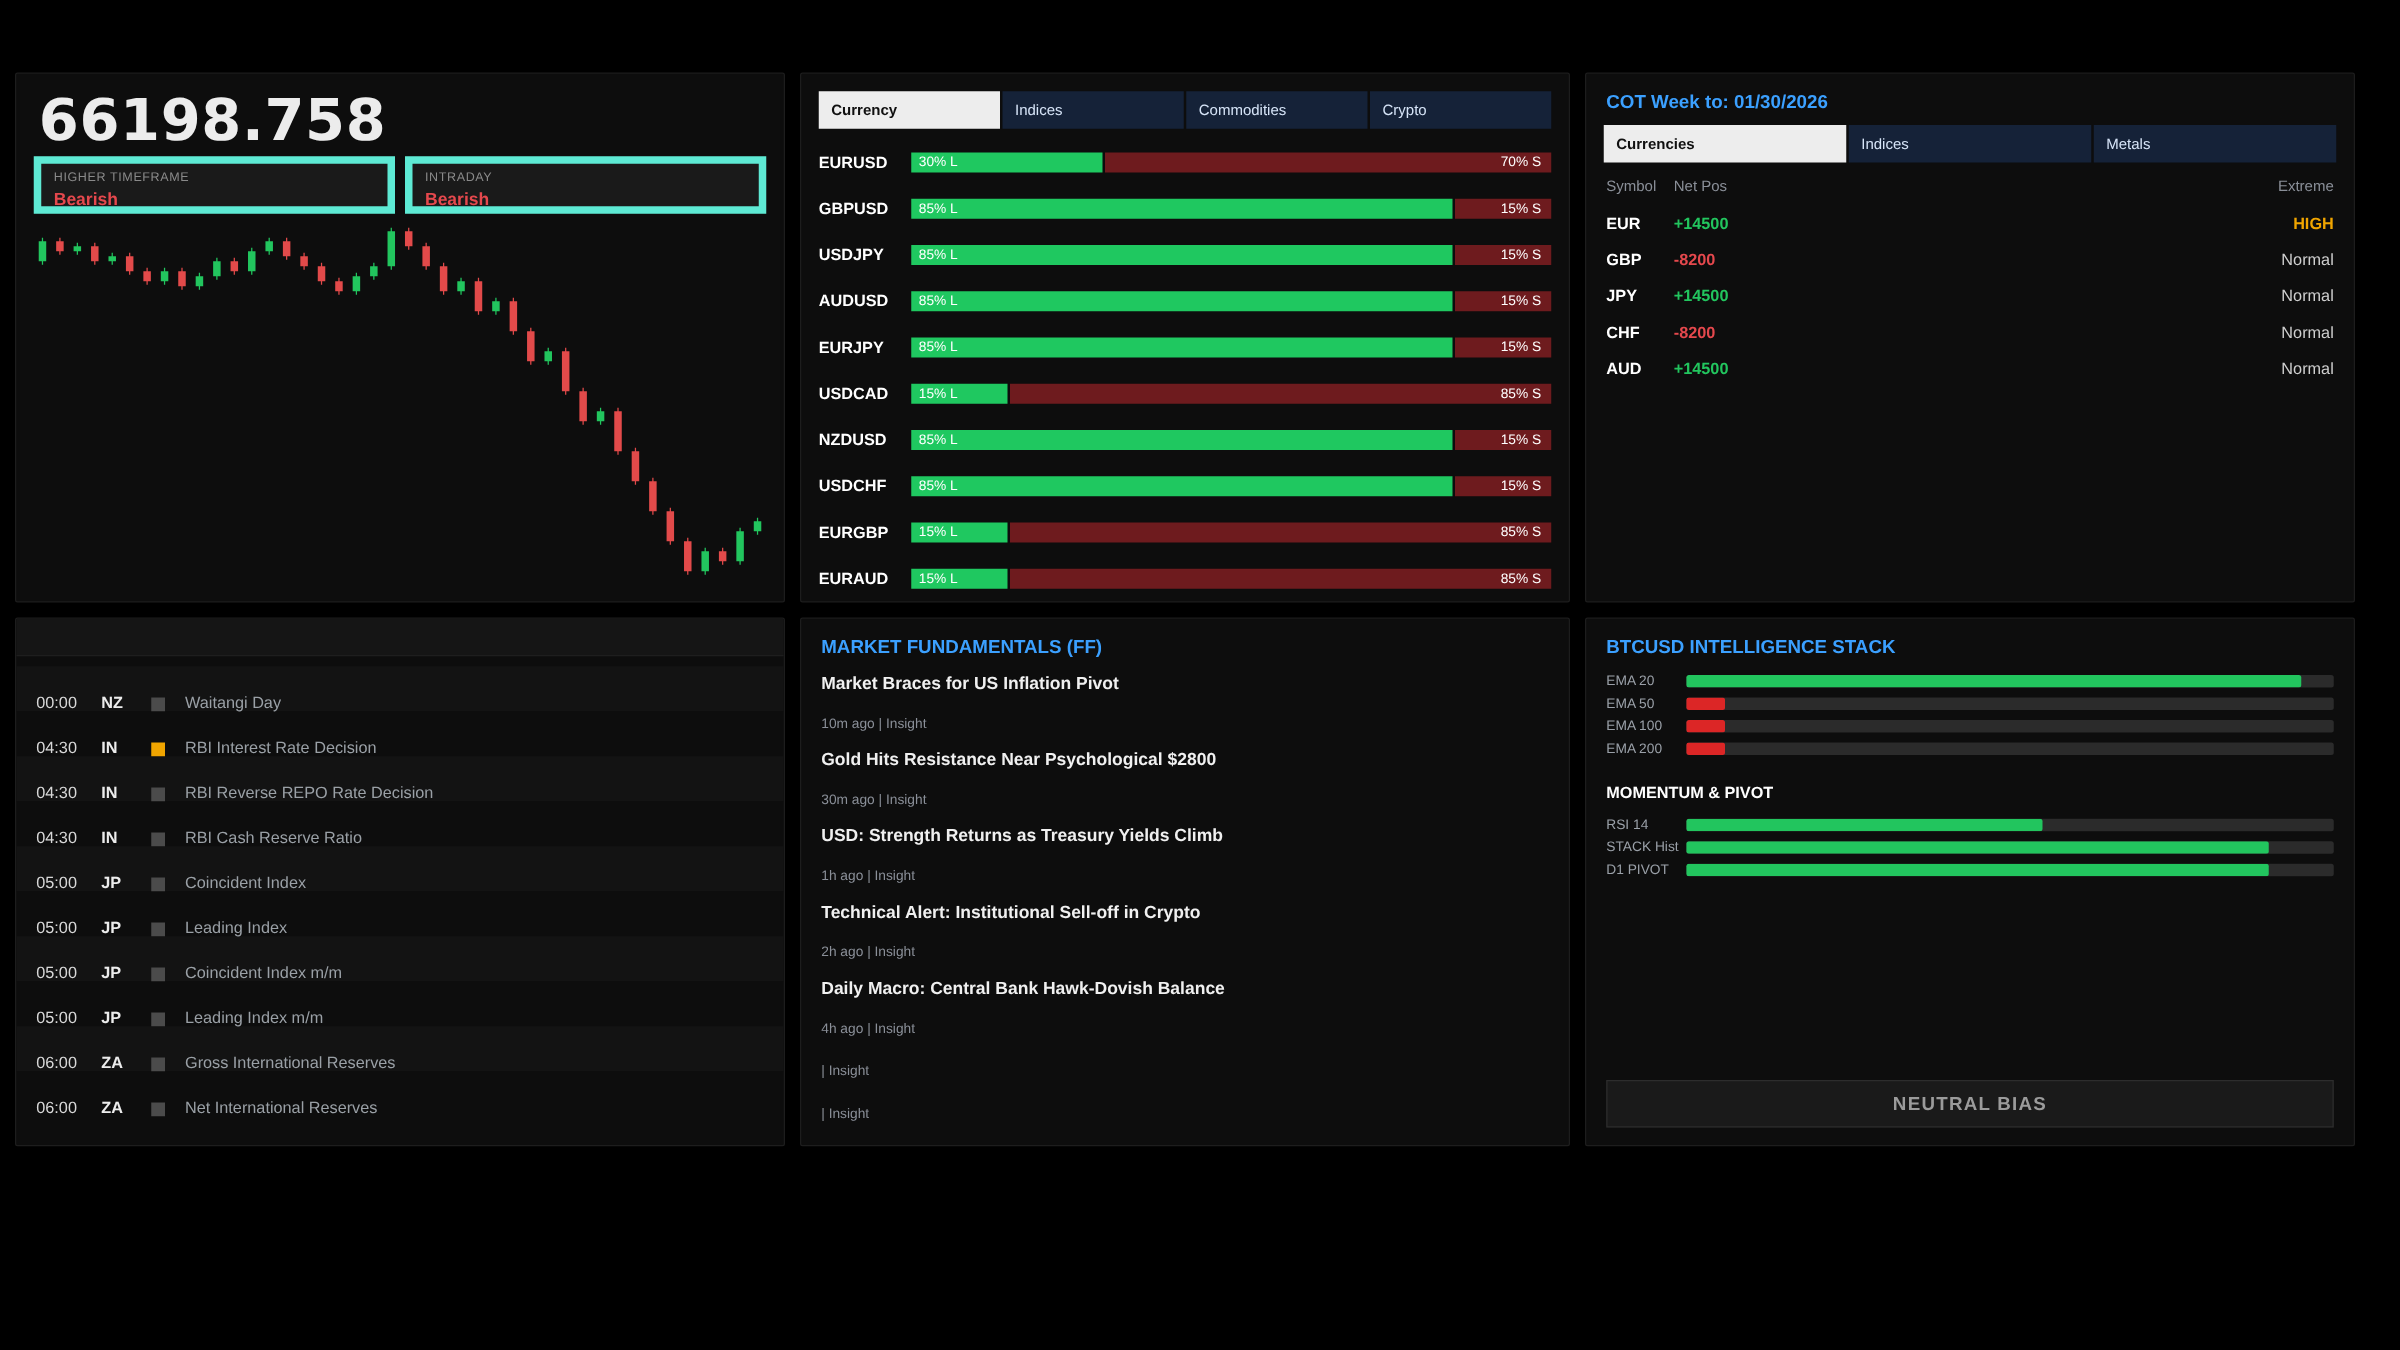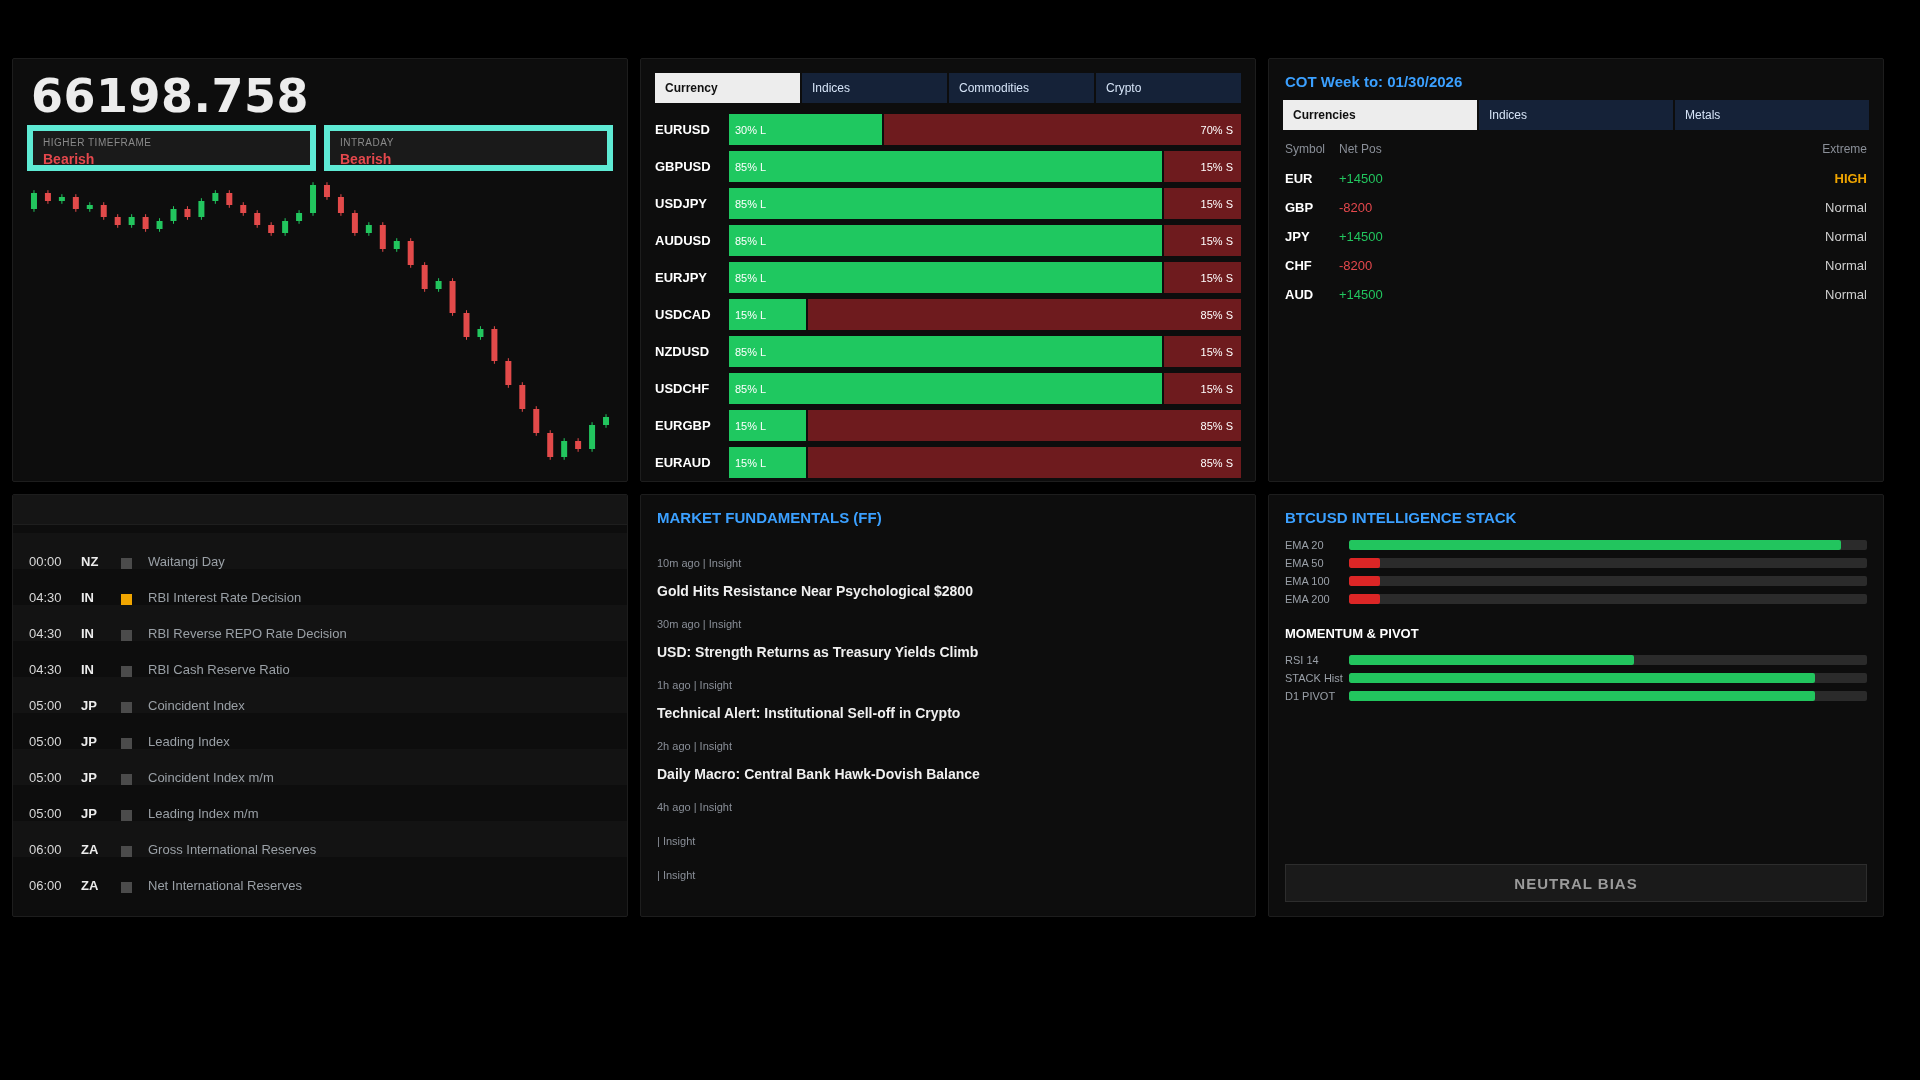--- a/index.html
+++ b/index.html
@@ -22,34 +22,34 @@
   .tabbar { display:flex; gap:2px; }
   .tab { flex:1; height:30px; display:flex; align-items:center; padding-left:10px;
     font-size:12px; background:#152238; color:#d6e4f7; cursor:default; }
   .tab.active { background:#ededed; color:#101010; font-weight:bold; }
 
   
   #sent-tabs { padding:0; margin:14px 14px 0; }
   #sent-rows { margin-top:8px; }
   .sent-row { display:flex; align-items:center; height:37px; padding:0 14px; }
   .sent-pair { width:74px; font-size:13px; font-weight:bold; color:#fff; }
-  .sent-bar { flex:1; display:flex; height:31px; column-gap:2px; font-size:11px; }
+  .sent-bar { flex:1; display:flex; height:16px; column-gap:2px; font-size:11px; }
   .sent-long { background:#1fc860; color:#fff; display:flex; align-items:center; padding-left:6px; overflow:hidden; white-space:nowrap; }
   .sent-short { background:#6e1b1e; color:#fff; display:flex; align-items:center; justify-content:flex-end; padding-right:8px; overflow:hidden; white-space:nowrap; }
 
   
   .panel-title { color:#3ba0ff; font-weight:bold; font-size:15px; padding:14px 16px 10px; }
   #cot-tabs { margin:0 14px; }
   .cot-header { display:flex; padding:12px 16px 8px; color:#8a8f98; font-size:12px; }
   .cot-header .h-sym { width:54px; }
   .cot-header .h-net { flex:1; }
   .cot-header .h-ext { text-align:right; }
   .cot-row { display:flex; padding:7px 16px; font-size:13px; align-items:center; }
   .cot-sym { width:54px; color:#fff; font-weight:bold; }
-  .cot-net { flex:1; font-weight:normal; }
+  .cot-net { flex:1; font-weight:bold; }
   .cot-net.pos { color:#22c55e; }
   .cot-net.neg { color:#e5484d; }
   .cot-ext { text-align:right; color:#cfcfcf; }
   .cot-ext.high { color:#f0a500; font-weight:bold; }
 
   
   .cal-header { height:30px; background:#151515; border-bottom:1px solid #1e1e1e; }
   #cal-rows { margin-top:8px; }
   .cal-row { display:flex; align-items:flex-end; height:36px; padding:0 16px; font-size:13px; }
   .cal-row:nth-child(odd) { background:#131313; }
@@ -408,20 +408,21 @@
           <div class="cal-impact low"></div>
           <div class="cal-event">Net International Reserves</div>
         </div>
       </div>
   </div>
 
   <div class="panel">
     <div class="panel-title">MARKET FUNDAMENTALS (FF)</div>
     <div id="news-items">
         <div class="news-item">
+          <div class="news-headline">Market Braces for US Inflation Pivot</div>
           <div class="news-meta">10m ago | Insight</div>
         </div>
         <div class="news-item">
           <div class="news-headline">Gold Hits Resistance Near Psychological $2800</div>
           <div class="news-meta">30m ago | Insight</div>
         </div>
         <div class="news-item">
           <div class="news-headline">USD: Strength Returns as Treasury Yields Climb</div>
           <div class="news-meta">1h ago | Insight</div>
         </div>

